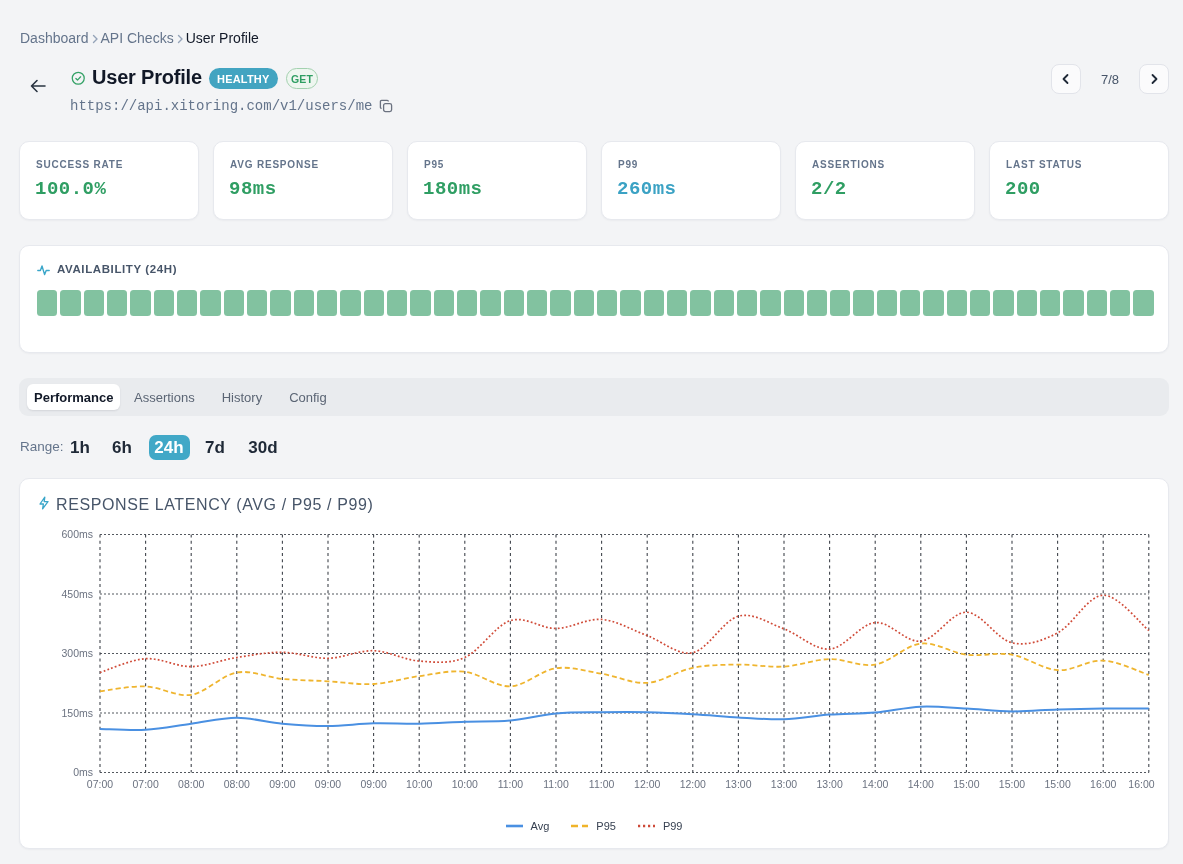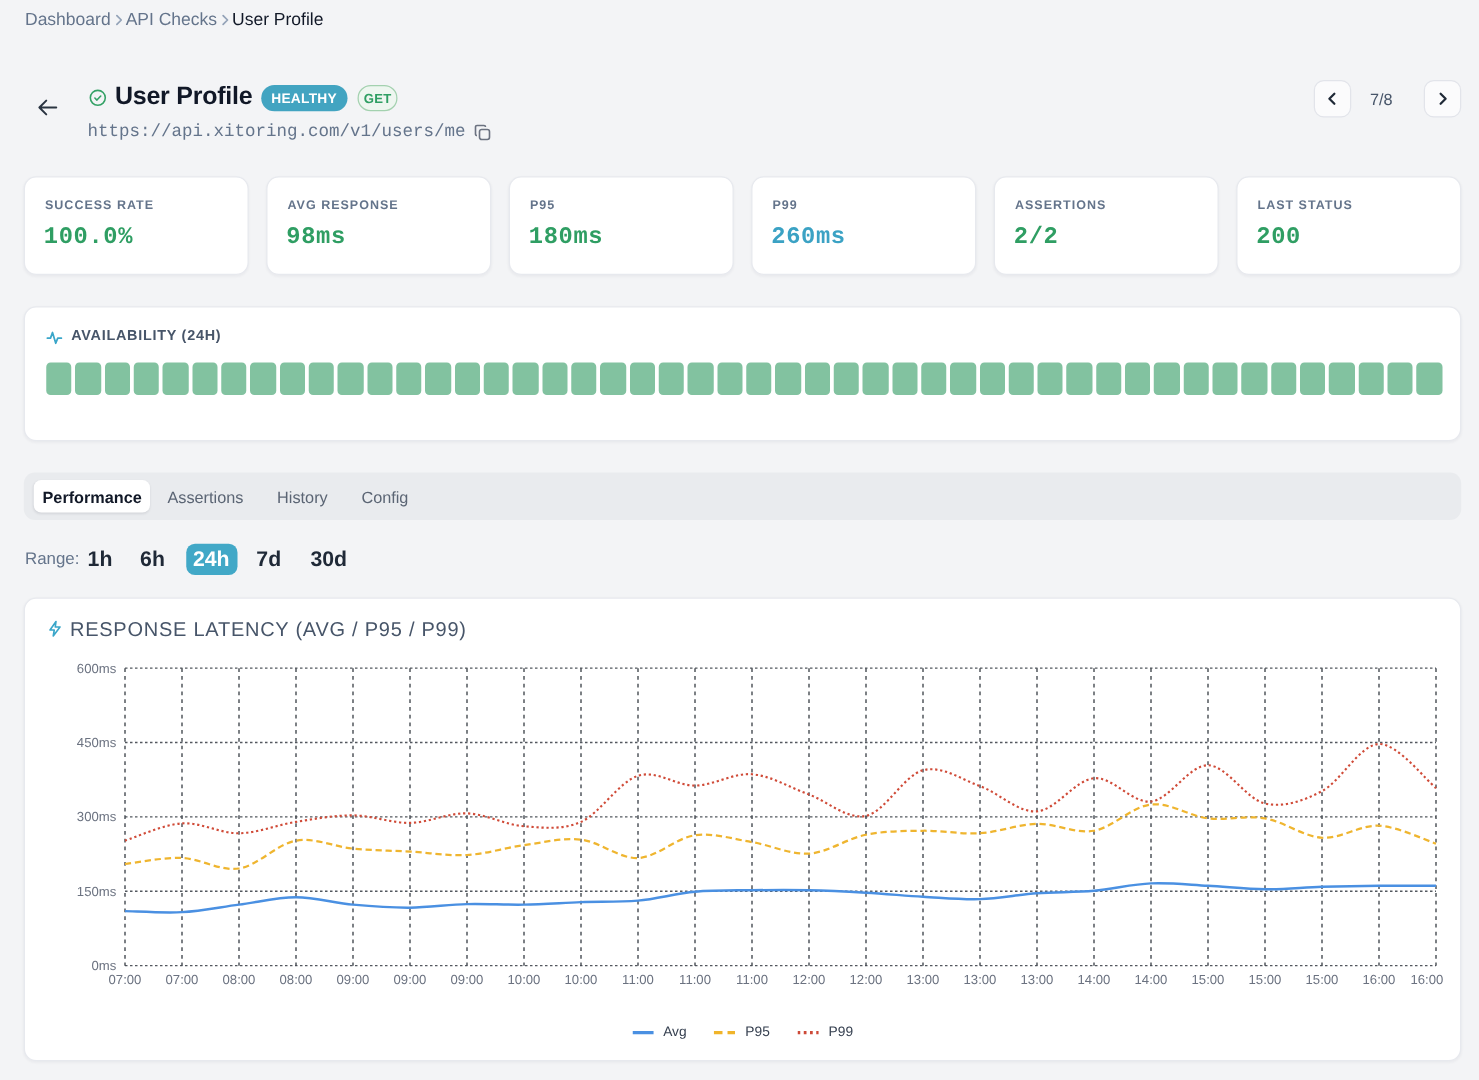--- a/index.html
+++ b/index.html
@@ -1,34 +1,34 @@
 <!DOCTYPE html>
 <html><head><meta charset="utf-8">
 <style>
 * { margin:0; padding:0; box-sizing:border-box; }
 html,body { width:1183px; height:864px; background:#f3f4f6; font-family:"Liberation Sans", sans-serif; position:relative; overflow:hidden; }
 .abs { position:absolute; }
 .card { position:absolute; background:#fff; border:1px solid #e7e9ee; border-radius:10px; box-shadow:0 1px 2px rgba(16,24,40,.04); }
 .mono { font-family:"Liberation Mono", monospace; }
 
 
-.crumb { left:20px; top:7px; font-size:14px; color:#64748b; display:flex; align-items:center; }
+.crumb { left:20px; top:30px; font-size:14px; color:#64748b; display:flex; align-items:center; }
 .crumb .sep { color:#94a3b8; font-size:12px; margin-top:1px; }
 .crumb .cur { color:#111827; }
 
 
 .backbtn { left:29px; top:77px; width:18px; height:18px; }
 .hicon { left:71px; top:71px; width:14.5px; height:14.5px; }
 .htitle { left:92px; top:66px; font-size:20px; font-weight:700; color:#111827; letter-spacing:-0.2px; }
 .badge-h { left:209px; top:68px; height:21px; padding:0 8px; background:#42a4c1; border-radius:11px; color:#fff; font-size:11px; font-weight:700; letter-spacing:0.2px; display:flex; align-items:center; }
 .badge-g { left:286px; top:68px; height:21px; padding:0 4px; background:#eef6f0; border:1px solid #a3d1af; border-radius:11px; color:#2f9e63; font-size:10.5px; font-weight:700; letter-spacing:0.2px; display:flex; align-items:center; }
 .url { left:70px; top:98px; font-size:14px; color:#64748b; }
 .copyic { left:379px; top:99px; width:14px; height:14px; }
 .pagebtn { position:absolute; width:30px; height:30px; top:64px; background:#fbfbfc; border:1px solid #e2e4ea; border-radius:8px; display:flex; align-items:center; justify-content:center; }
-.pagetxt { left:1096px; top:72px; width:28px; text-align:left; font-size:13px; color:#475569; }
+.pagetxt { left:1096px; top:72px; width:28px; text-align:center; font-size:13px; color:#475569; }
 
 
 .stat { top:141px; width:180px; height:79px; }
 .stat .lab { position:absolute; left:16px; top:17px; font-size:10px; font-weight:600; letter-spacing:0.8px; color:#64748b; }
 .stat .val { position:absolute; left:15px; top:36px; font-size:19px; font-weight:700; font-family:"Liberation Mono", monospace; color:#2f9e63; letter-spacing:0.5px; }
 .stat .val.blue { color:#3ba2c4; }
 
 
 .avail { left:19px; top:245px; width:1150px; height:108px; }
 .avtitle { position:absolute; left:37px; top:17px; font-size:11.5px; font-weight:700; letter-spacing:0.6px; color:#475569; }

